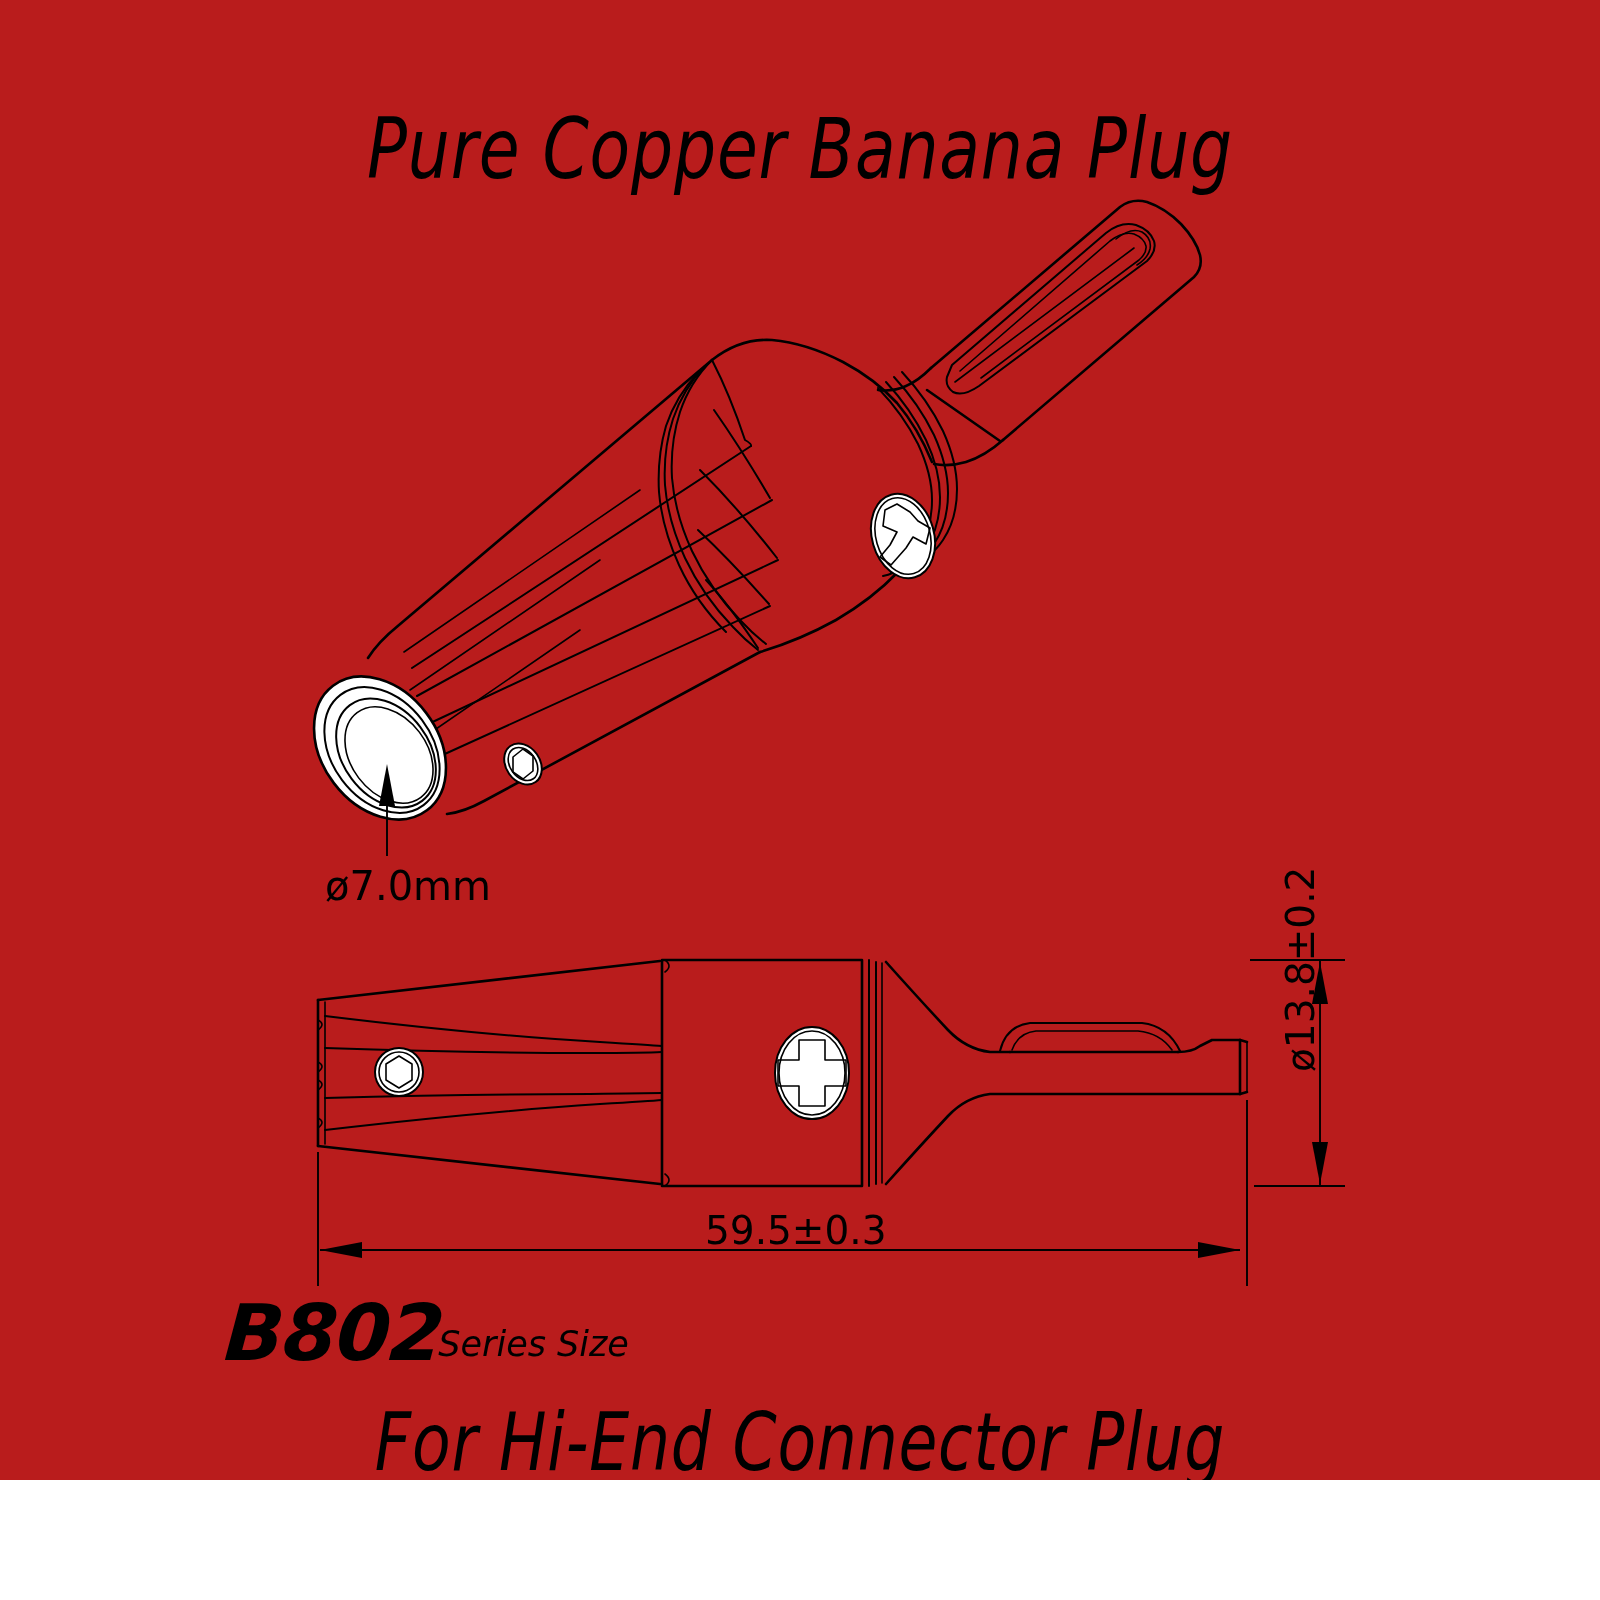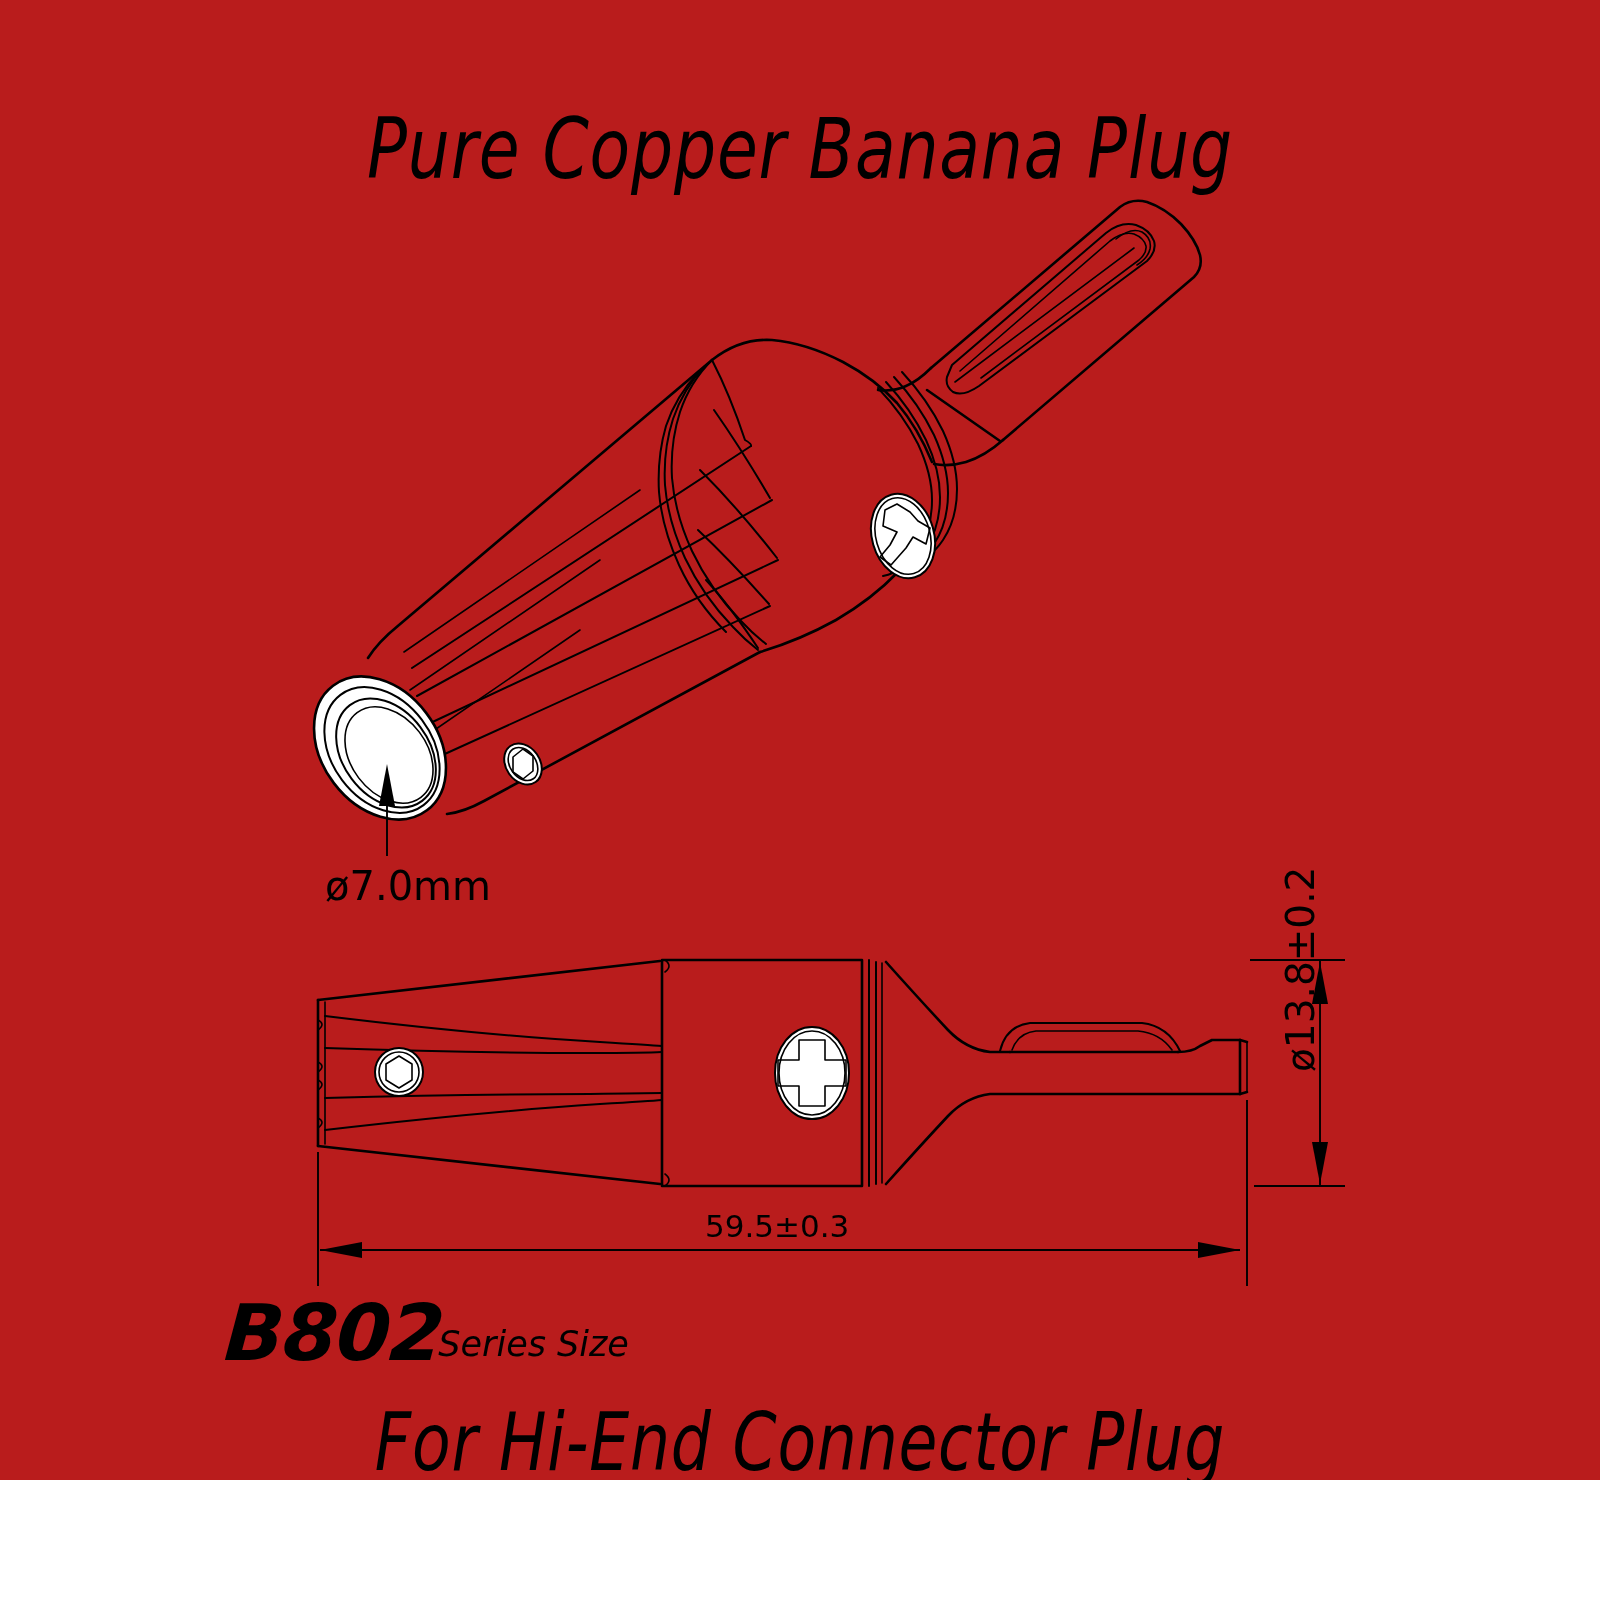--- a/index.html
+++ b/index.html
@@ -105,21 +105,21 @@
     font-family: "DejaVu Sans", sans-serif;
     font-size: 40px;
     font-weight: 400;
     letter-spacing: 0px;
     margin-left: 12px;
   }
   #length-dim-text {
     left: 705px;
     top: 1211px;
     font-family: "DejaVu Sans", sans-serif;
-    font-size: 31px;
+    font-size: 39px;
     font-weight: 400;
   }
   #dia-dim-text {
     left: 1281px;
     top: 1072px;
     font-family: "DejaVu Sans", sans-serif;
     font-size: 39px;
     font-weight: 400;
     transform: rotate(-90deg);
     transform-origin: 0 0;

